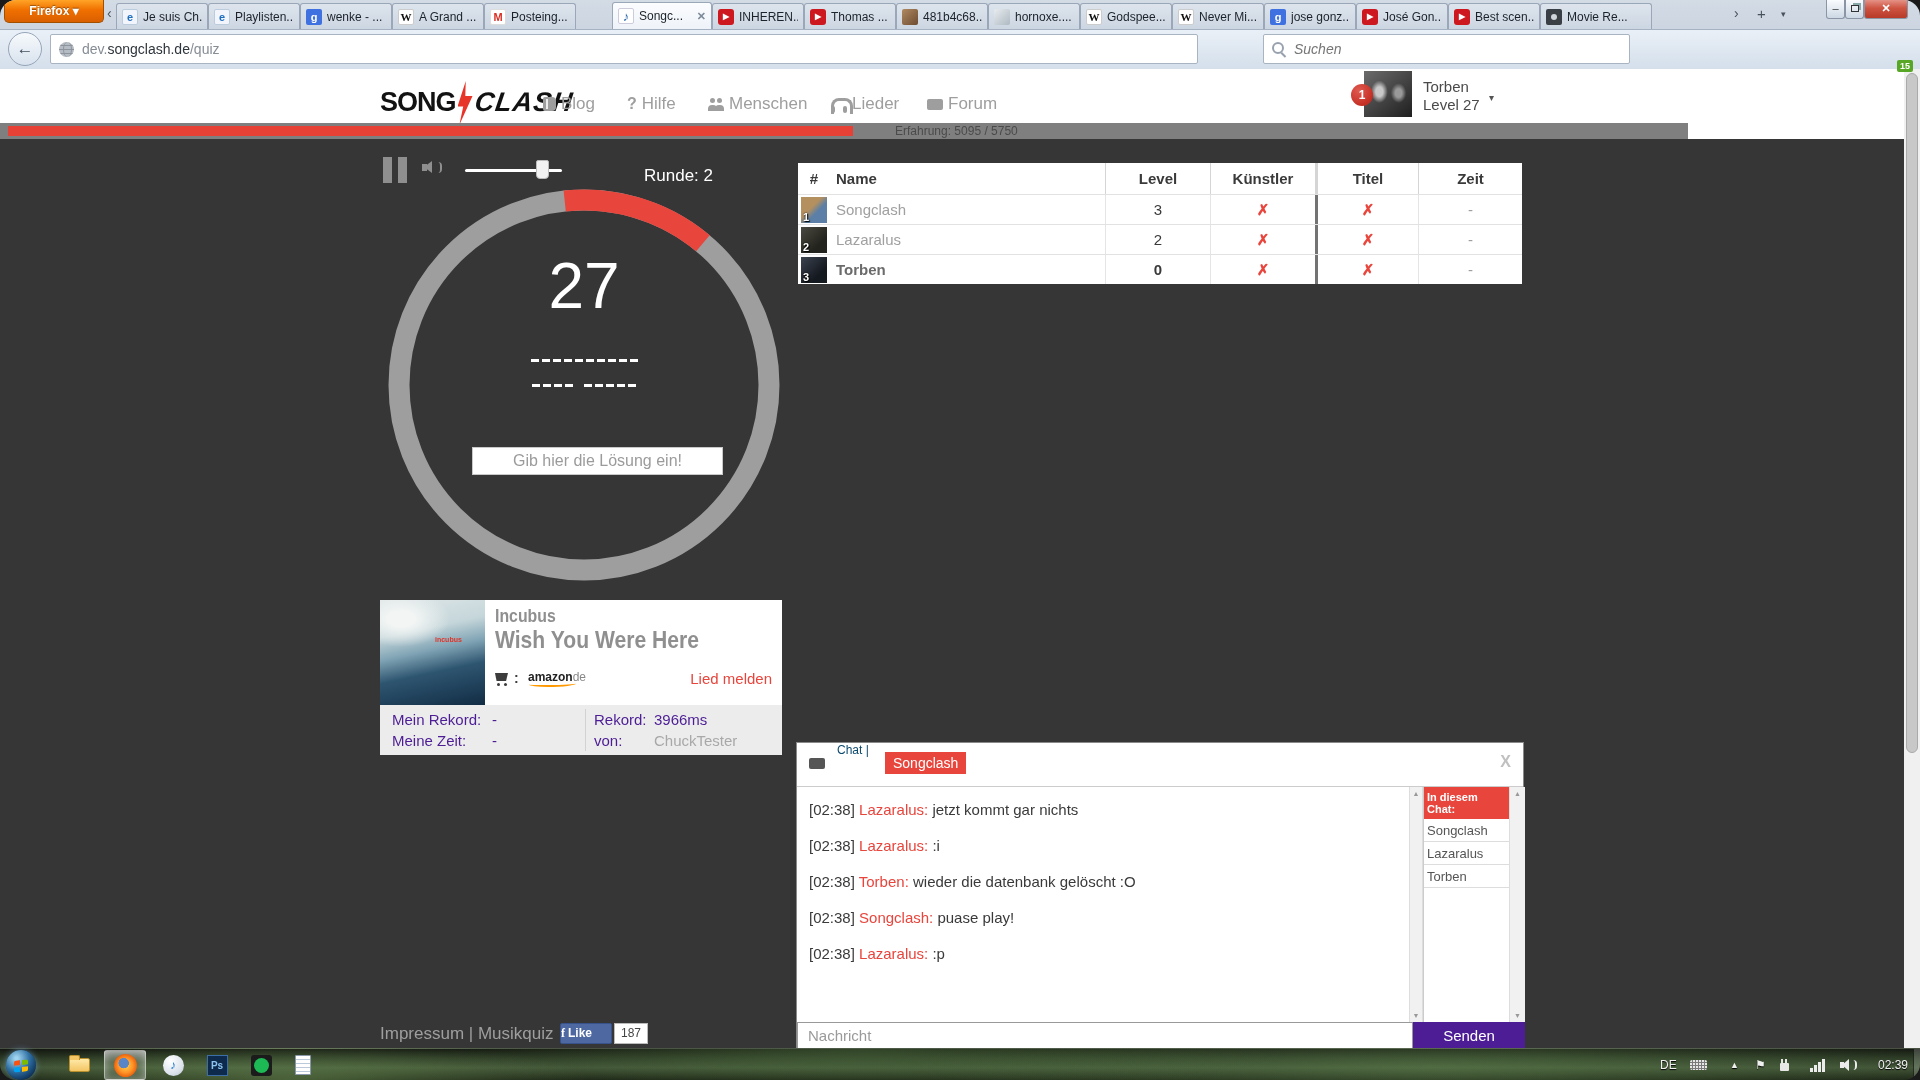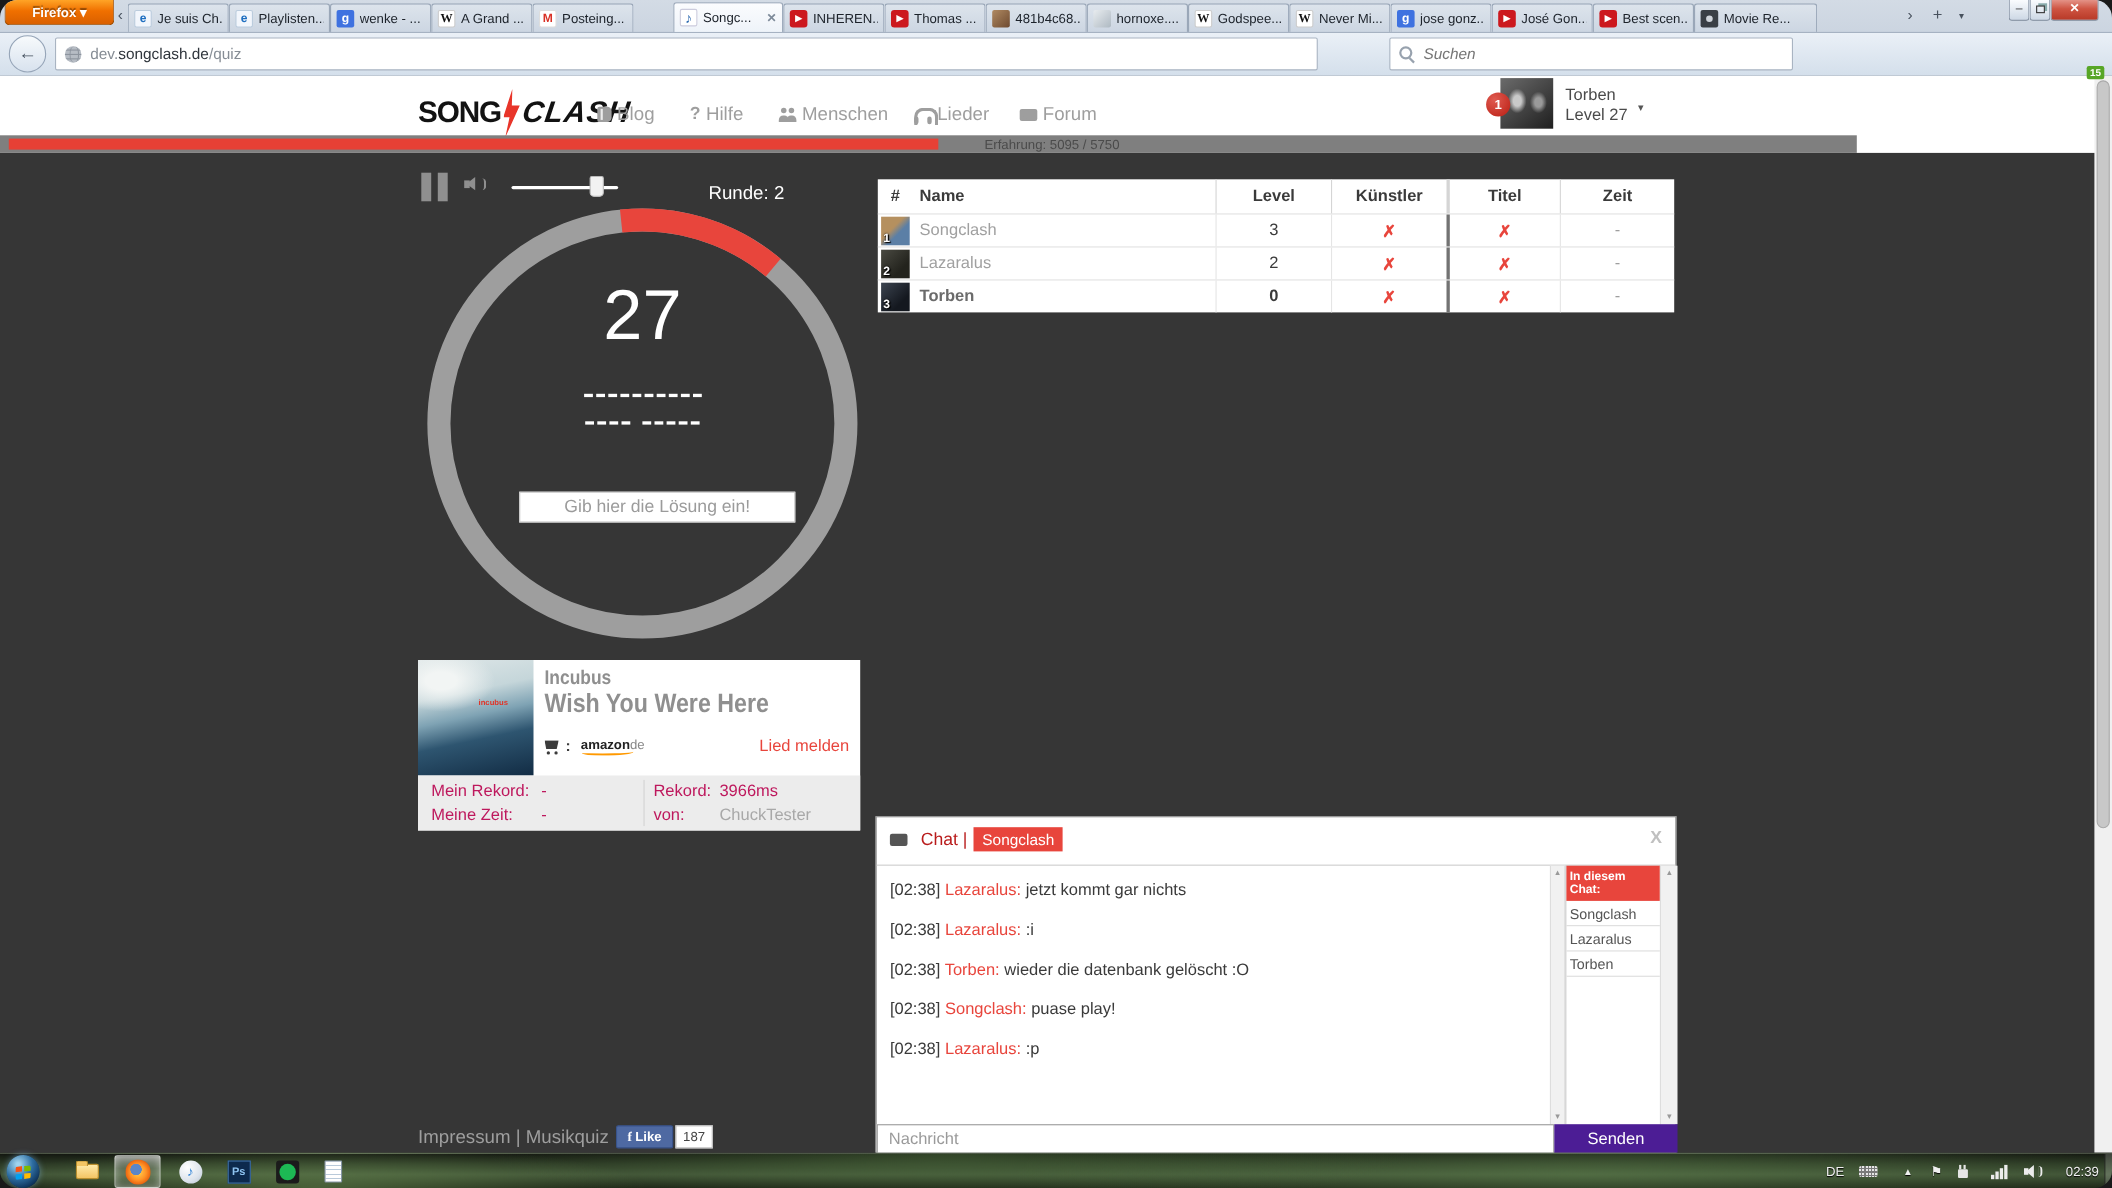--- a/index.html
+++ b/index.html
@@ -151,31 +151,31 @@
   .ic-cart::after { content:""; position:absolute; left:2px; top:10px; width:3px; height:3px; border-radius:50%;
                     background:#3c3c3c; box-shadow:7px 0 0 #3c3c3c; }
   #cart-colon { position:absolute; left:134px; top:70px; font-size:14px; font-weight:bold; color:#3c3c3c; }
   #amazon { position:absolute; left:148px; top:70px; font-size:12px; font-weight:bold; color:#222; }
   #amazon i { font-style:normal; color:#888; font-weight:normal; }
   #amazon::after { content:""; position:absolute; left:1px; right:10px; bottom:-3px; height:4px;
                    border-bottom:2px solid #f90; border-radius:0 0 60% 40%; }
   #report { position:absolute; right:10px; top:70px; font-size:15px; color:#e8453c; }
   #songstats { position:absolute; left:0; top:105px; width:402px; height:50px; background:#ececec; }
   #songstats .vdiv { position:absolute; left:205px; top:4px; bottom:4px; width:1px; background:#d2d2d2; }
-  .st { position:absolute; font-size:15px; color:#be185d; }
+  .st { position:absolute; font-size:15px; color:#4c1d95; }
   .st-dim { color:#a8a8a8; }
 
   
   #chat { position:absolute; left:796px; top:673px; width:728px; height:306px; background:#fff;
           border:1px solid #8a8a8a; }
   #chat-h { position:absolute; left:0; top:0; width:100%; height:44px; border-bottom:1px solid #ccc; }
   .ic-bub { position:absolute; display:inline-block; width:16px; height:11px; background:#555; border-radius:2px; }
   .ic-bub::after { content:""; position:absolute; left:3px; bottom:-4px; border:4px solid transparent;
                    border-top-color:#555; border-left-width:2px; border-right-width:2px; }
-  #chat-title { position:absolute; left:40px; top:12px; font-size:16px; color:#b91c1c; }
+  #chat-title { position:absolute; left:40px; top:0; font-size:12px; color:#0c4a6e; }
   #chat-room { position:absolute; left:88px; top:9px; background:#e8453c; color:#fff; font-size:14px;
                padding:3px 8px; }
   #chat-x { position:absolute; right:12px; top:10px; font-size:16px; color:#c0c0c0; font-weight:bold; }
   #msgs { position:absolute; left:0; top:44px; width:612px; height:235px; padding:12px 12px 0 12px; overflow:hidden; }
   .msg { font-size:15px; line-height:21px; margin-bottom:15px; color:#3a3a3a; }
   .msg .u { color:#e8453c; }
   .sbar { position:absolute; top:44px; height:235px; background:#f1f1f1; border-left:1px solid #ddd;
           border-right:1px solid #ddd; }
   .sbar .a { position:absolute; left:0; width:100%; text-align:center; font-size:7px; color:#999; }
   #msgs-sbar { left:612px; width:14px; }
@@ -187,21 +187,21 @@
                 padding-left:10px; font-size:15px; color:#555; outline:none;
                 font-family:"Liberation Sans",sans-serif; }
   #chat-input::placeholder { color:#9a9a9a; }
   #send-btn { position:absolute; left:616px; top:279px; width:112px; height:27px; background:#4c1d95;
               color:#fff; font-size:15px; text-align:center; line-height:27px; }
 
   
   #footer-links { position:absolute; left:380px; top:955px; font-size:17px; color:#9e9e9e; }
   #fb-like { position:absolute; left:560px; top:954px; width:52px; height:21px; background:#4e69a2;
              border:1px solid #38538c; border-radius:2px; color:#fff; font-size:12px; font-weight:bold;
-             text-align:center; line-height:19px; }
+             line-height:19px; }
   #fb-like b { font-family:"Liberation Serif",serif; margin-right:3px; }
   #fb-count { position:absolute; left:614px; top:954px; width:34px; height:21px; background:#fff;
               border:1px solid #bbb; font-size:12px; color:#444; text-align:center; line-height:19px; }
 
   #page-scroll { position:absolute; left:1904px; top:0; width:16px; height:979px; background:#f0f0f0; }
   #page-thumb { position:absolute; left:2px; top:4px; width:12px; height:680px; background:#c8c8c8;
                 border:1px solid #aaa; border-radius:6px; }
 
   
   #taskbar { position:absolute; left:0; top:1048px; width:1920px; height:32px;

